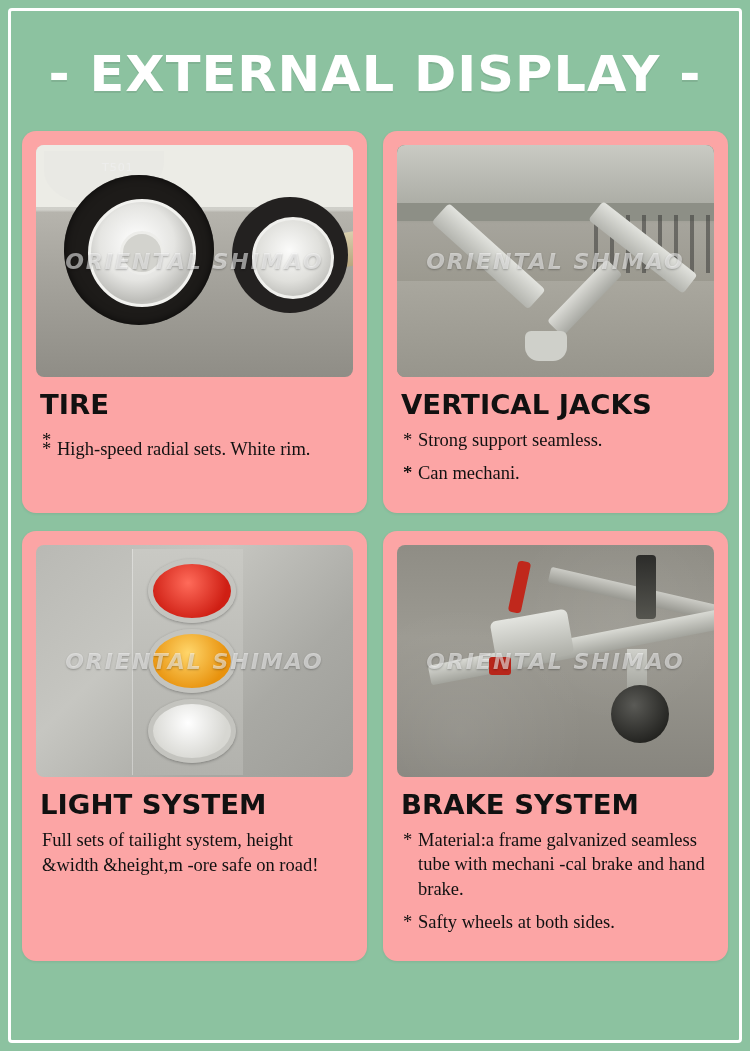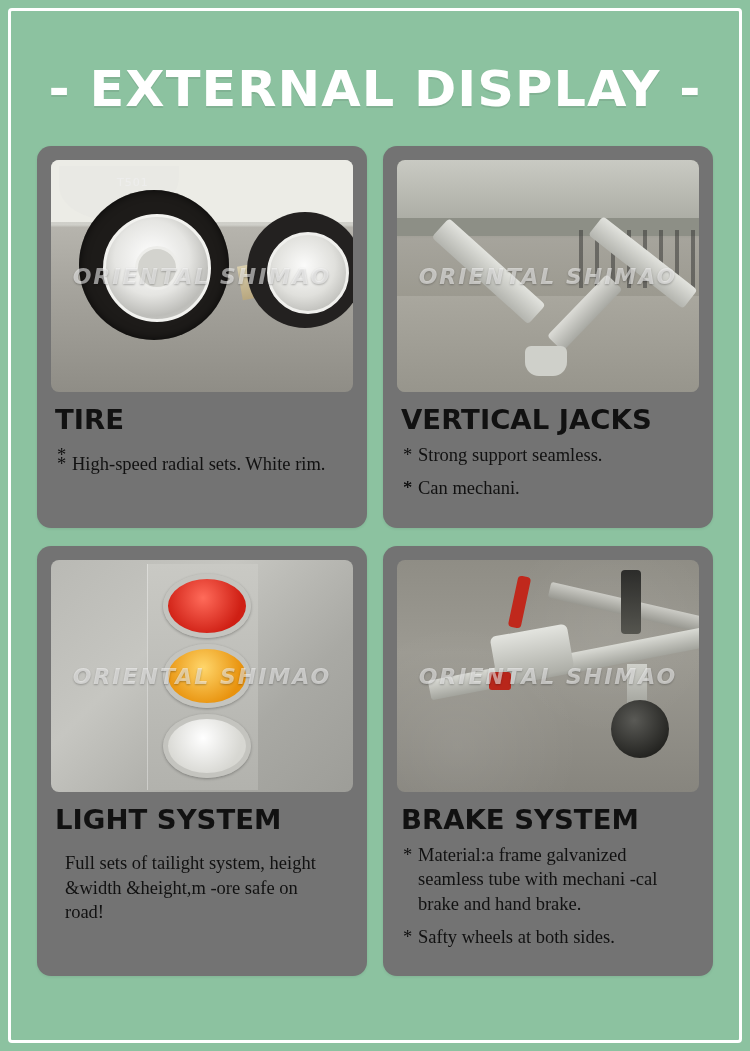--- a/index.html
+++ b/index.html
@@ -12,21 +12,21 @@
     background: #8cc2a0;
     font-family: "Liberation Sans", sans-serif;
     overflow: hidden;
   }
   .page {
     position: relative;
     width: 750px;
     height: 1051px;
     background: #8cc2a0;
     box-sizing: border-box;
-    padding: 15px;
+    padding: 0;
   }
   .page-border {
     position: absolute;
     left: 8px;
     top: 8px;
     right: 8px;
     bottom: 8px;
     border: 3px solid #ffffff;
     border-radius: 4px;
     box-sizing: border-box;
@@ -47,21 +47,21 @@
   }
   .grid {
     position: relative;
     display: grid;
     grid-template-columns: 1fr 1fr;
     gap: 18px 16px;
     padding: 18px 22px 20px 22px;
     box-sizing: border-box;
   }
   .card {
-    background: #737373;
+    background: #fca5a5;
     border-radius: 14px;
     padding: 14px 14px 18px 14px;
     box-sizing: border-box;
     box-shadow: 0 1px 3px rgba(0,0,0,0.08);
     display: flex;
     flex-direction: column;
   }
   .photo {
     position: relative;
     width: 100%;
@@ -114,21 +114,21 @@
     position: absolute;
     left: 0;
     top: 0;
   }
   .plaintext {
     font-family: "Liberation Serif", serif;
     font-size: 18.5px;
     color: #111111;
     line-height: 1.34;
     padding: 0 4px 0 6px;
-    margin: 8px;
+    margin: 0;
   }
 
   
   .ph-tire {
     background:
       linear-gradient(180deg, #d8d8d4 0%, #cfcfc9 28%, #b6b4ad 29%, #a6a49d 55%, #8f8d86 100%);
   }
   .ph-tire .fender {
     position: absolute; left: 8px; top: 6px; width: 120px; height: 54px;
     background: #e9e9e4; border-bottom-left-radius: 60px 40px; border-bottom-right-radius: 80px 50px;

